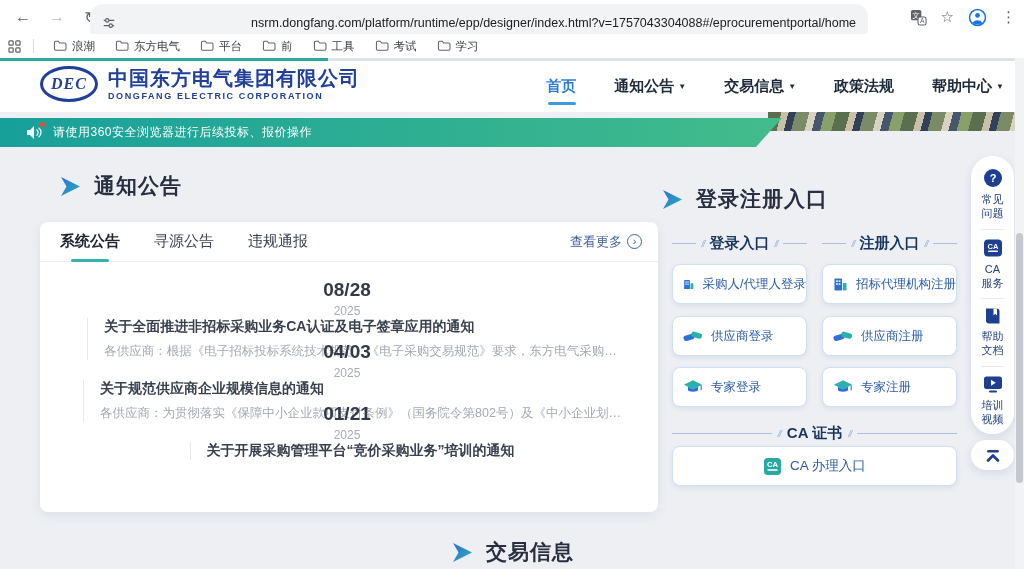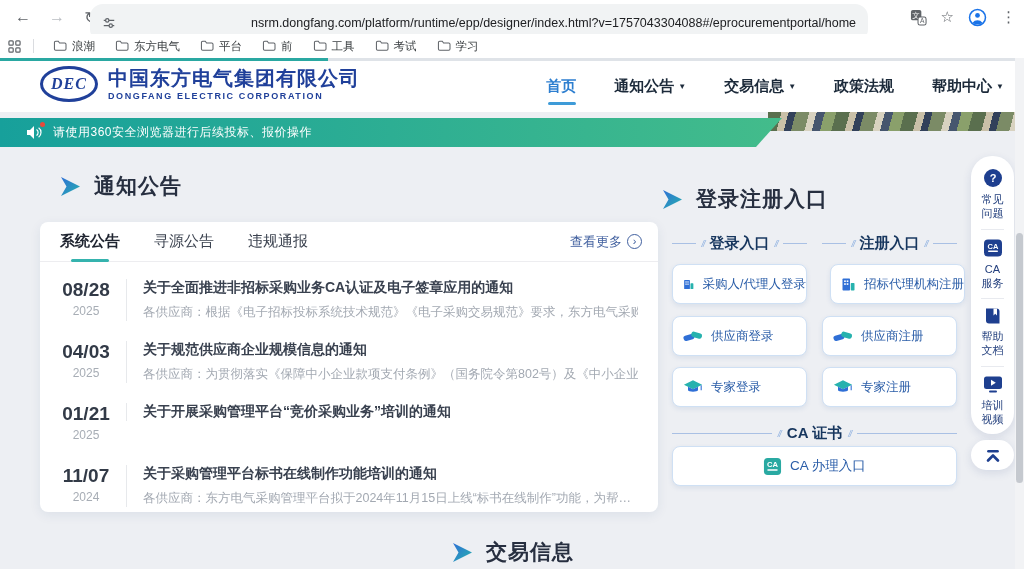--- a/index.html
+++ b/index.html
@@ -54,21 +54,21 @@
 
   
   .card { position:absolute; left:40px; top:222px; width:618px; height:290px; background:#fff; border-radius:8px; box-shadow:0 3px 12px rgba(30,60,120,.08); }
   .tabs { height:40px; display:flex; align-items:center; padding:16px 20px; border-bottom:1px solid #ededf0; position:relative; }
   .tab { font-size:15px; color:#3c4350; margin-right:34px; position:relative; height:40px; display:flex; align-items:center; cursor:pointer; }
   .tab.active { font-weight:bold; color:#1f2430; }
   .tab.active::after { content:""; position:absolute; left:50%; transform:translateX(-50%); bottom:0; width:38px; height:3px; background:#35b3ae; border-radius:2px; }
   .viewmore { position:absolute; right:16px; display:flex; align-items:center; gap:5px; color:#41609f; font-size:13px; cursor:pointer; }
   .vm-circle { width:15px; height:15px; border:1px solid #41609f; border-radius:50%; display:flex; align-items:center; justify-content:center; font-size:11px; line-height:1; padding-bottom:1px; }
   .nrows { padding:8px 20px 0 16px; }
-  .nrow { display:flex; align-items:flex-start; height:62px; padding-top:9px; }
+  .nrow { display:flex; align-items:center; height:62px; padding-top:9px;flex-direction:column; }
   .ndate { width:60px; text-align:center; flex:none; }
   .ndate .md { font-size:19px; font-weight:bold; color:#323a47; line-height:1.15; }
   .ndate .yr { font-size:12px; color:#a7adb5; margin-top:3px; }
   .ncontent { border-left:1px solid #e7e9ec; margin-left:10px; padding-left:16px; min-width:0; }
   .ntitle { font-size:14px; font-weight:bold; color:#39414f; white-space:nowrap; overflow:hidden; text-overflow:ellipsis; cursor:pointer; }
   .ndesc { font-size:12.5px; color:#a3a9b2; margin-top:7px; white-space:nowrap; overflow:hidden; }
 
   
   .grp-row { position:absolute; width:135px; display:flex; align-items:center; gap:5px; }
   .grp-row .ln { flex:1; height:1px; background:#a9c0e4; }
@@ -278,30 +278,20 @@
     </div>
     <div class="nrow">
       <div class="ndate">
         <div class="md">01/21</div>
         <div class="yr">2025</div>
       </div>
       <div class="ncontent">
         <div class="ntitle">关于开展采购管理平台“竞价采购业务”培训的通知</div>
       </div>
     </div>
-    <div class="nrow">
-      <div class="ndate">
-        <div class="md">11/07</div>
-        <div class="yr">2024</div>
-      </div>
-      <div class="ncontent">
-        <div class="ntitle">关于采购管理平台标书在线制作功能培训的通知</div>
-        <div class="ndesc">各供应商：东方电气采购管理平台拟于2024年11月15日上线“标书在线制作”功能，为帮…</div>
-      </div>
-    </div>
   </div>
 </div>
 
 <div class="sec-head" style="left:662px; top:185px;">
   <svg width="21" height="19" viewBox="0 0 21 19">
     <path d="M1 0 L20 9.5 L1 19 L6.5 9.5 Z" fill="url(#garr)"></path>
   </svg>
   <span class="sec-title">登录注册入口</span>
 </div>
 
@@ -324,21 +314,21 @@
   <svg width="17" height="17" viewBox="0 0 20 20">
     <rect x="2" y="2" width="10" height="16" rx="1" fill="#2f6fd6"></rect>
     <rect x="4.2" y="4.5" width="2.2" height="2.2" fill="#fff"></rect>
       <rect x="7.6" y="4.5" width="2.2" height="2.2" fill="#fff"></rect>
     <rect x="4.2" y="8.3" width="2.2" height="2.2" fill="#fff"></rect>
       <rect x="7.6" y="8.3" width="2.2" height="2.2" fill="#fff"></rect>
     <rect x="13" y="8" width="5" height="10" rx="1" fill="#27b2ae"></rect>
   </svg>
   <span>采购人/代理人登录</span>
 </div>
-<div class="lbtn" style="left:822px; top:264px;margin-left:8px;">
+<div class="lbtn" style="left:822px; top:264px;">
   <svg width="17" height="17" viewBox="0 0 20 20">
     <rect x="2" y="2" width="10" height="16" rx="1" fill="#2f6fd6"></rect>
     <rect x="4.2" y="4.5" width="2.2" height="2.2" fill="#fff"></rect>
       <rect x="7.6" y="4.5" width="2.2" height="2.2" fill="#fff"></rect>
     <rect x="4.2" y="8.3" width="2.2" height="2.2" fill="#fff"></rect>
       <rect x="7.6" y="8.3" width="2.2" height="2.2" fill="#fff"></rect>
     <rect x="13" y="8" width="5" height="10" rx="1" fill="#27b2ae"></rect>
   </svg>
   <span>招标代理机构注册</span>
 </div>

